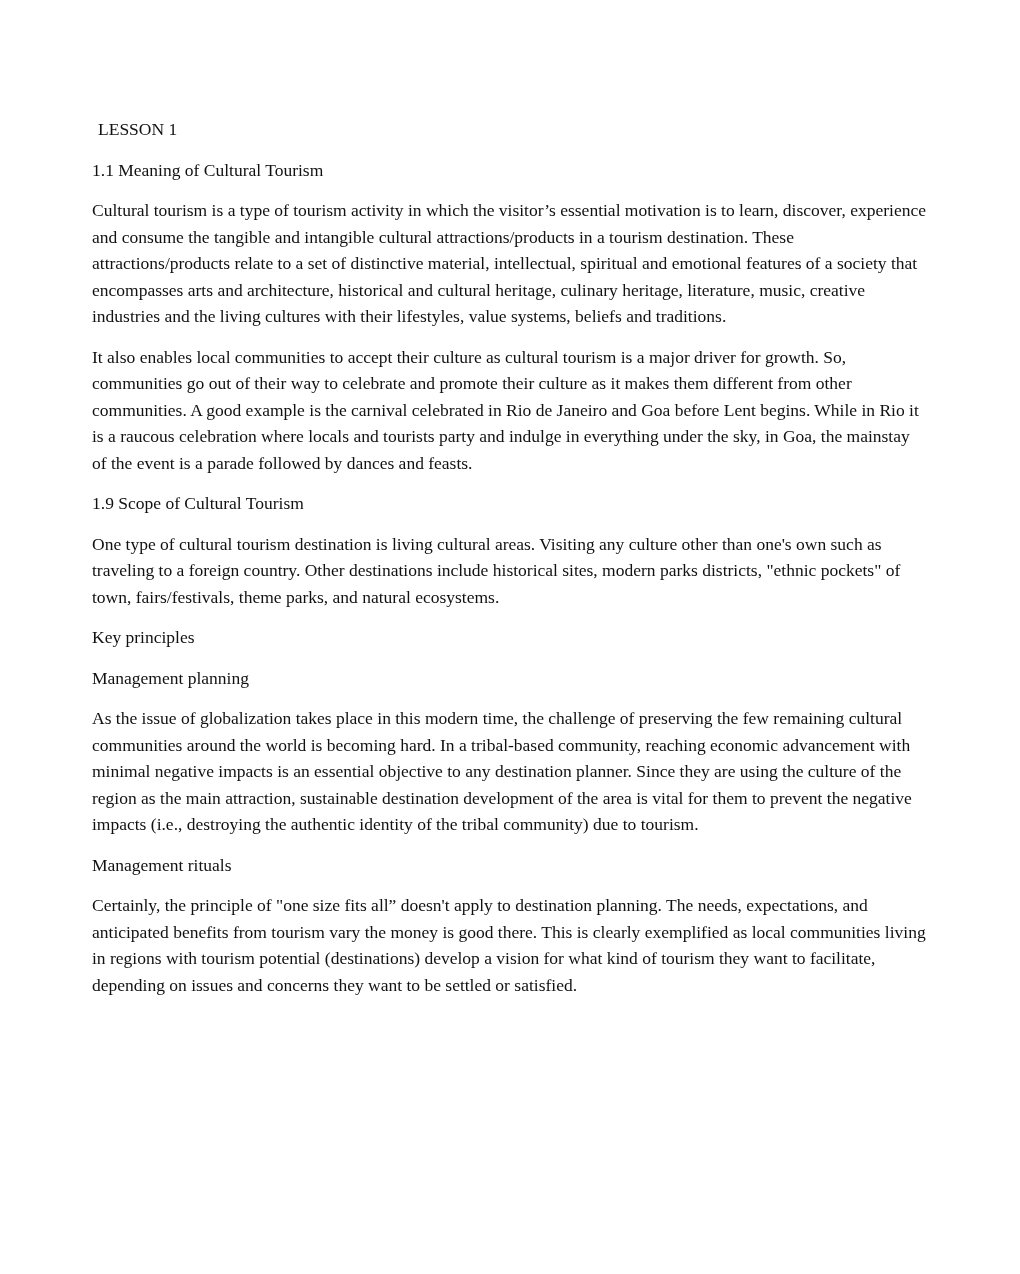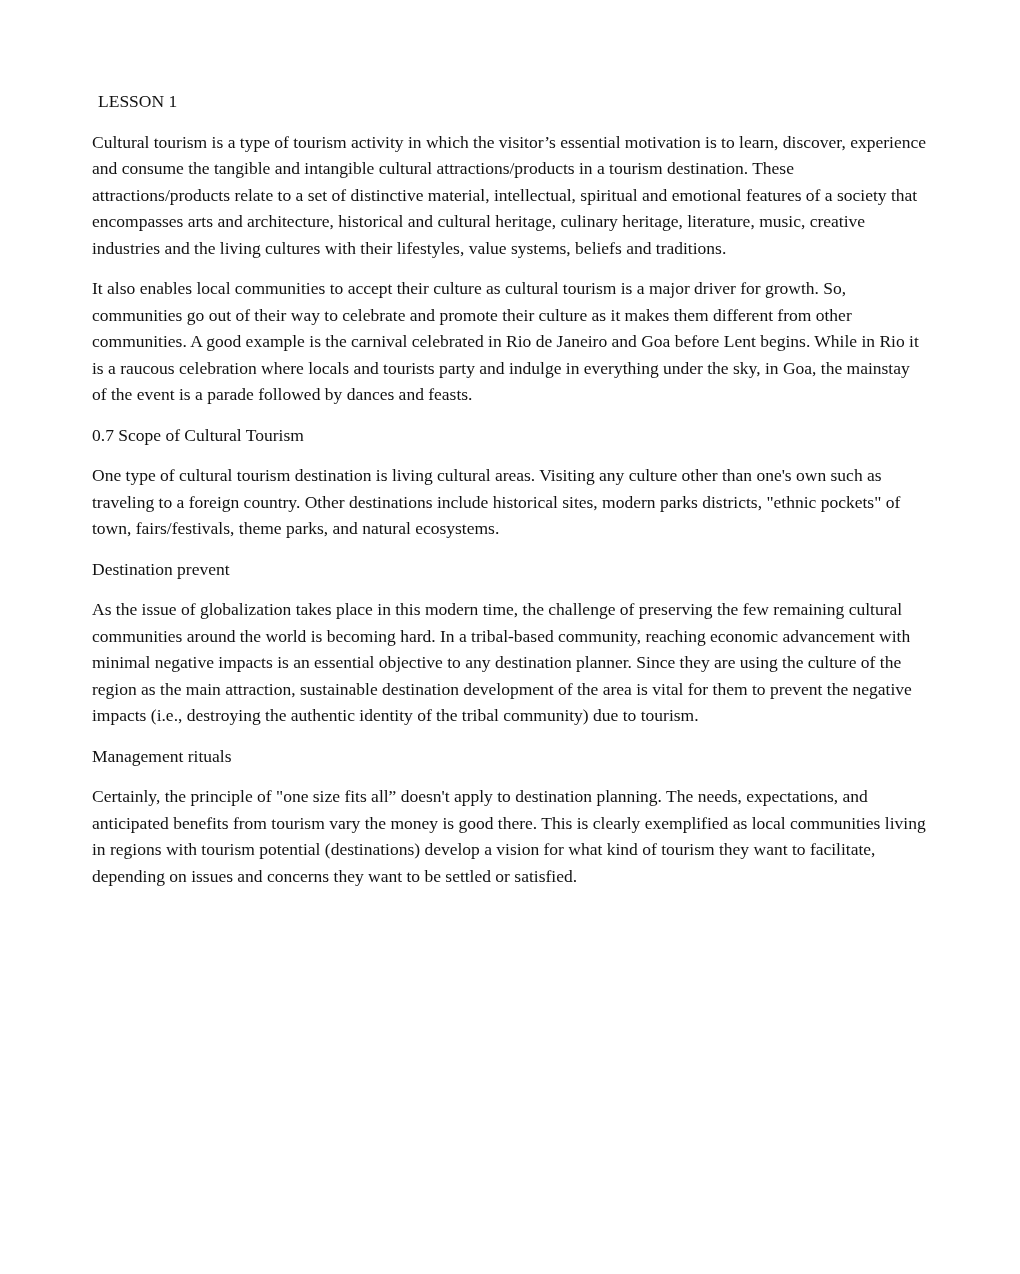--- a/index.html
+++ b/index.html
@@ -6,40 +6,42 @@
   html, body {
     background: #ffffff;
     width: 1020px;
     height: 1274px;
     overflow: hidden;
   }
   .page {
     width: 1020px;
     height: 1274px;
     background: #ffffff;
-    padding: 88px 92px 0 92px;
+    padding: 116px 92px 0 92px;
     font-family: "Liberation Serif", serif;
     font-size: 17.5px;
     line-height: 26.5px;
     color: #111111;
   }
   .block {
     margin: 0 0 14px 0;
     text-align: left;
   }
   .lesson-indent {
     padding-left: 6px;
   }
 </style>
 </head>
 <body>
 
 <div class="page">
   <p class="block lesson-indent">LESSON 1</p>
+  <p class="block">1.1 Meaning of Cultural Tourism</p>
   <p class="block">Cultural tourism is a type of tourism activity in which the visitor’s essential motivation is to learn, discover, experience and consume the tangible and intangible cultural attractions/products in a tourism destination. These attractions/products relate to a set of distinctive material, intellectual, spiritual and emotional features of a society that encompasses arts and architecture, historical and cultural heritage, culinary heritage, literature, music, creative industries and the living cultures with their lifestyles, value systems, beliefs and traditions.</p>
   <p class="block">It also enables local communities to accept their culture as cultural tourism is a major driver for growth. So, communities go out of their way to celebrate and promote their culture as it makes them different from other communities. A good example is the carnival celebrated in Rio de Janeiro and Goa before Lent begins. While in Rio it is a raucous celebration where locals and tourists party and indulge in everything under the sky, in Goa, the mainstay of the event is a parade followed by dances and feasts.</p>
-  <p class="block">0.7 Scope of Cultural Tourism</p>
+  <p class="block">1.9 Scope of Cultural Tourism</p>
   <p class="block">One type of cultural tourism destination is living cultural areas. Visiting any culture other than one's own such as traveling to a foreign country. Other destinations include historical sites, modern parks districts, "ethnic pockets" of town, fairs/festivals, theme parks, and natural ecosystems.</p>
-  <p class="block">Destination prevent</p>
+  <p class="block">Key principles</p>
+  <p class="block">Management planning</p>
   <p class="block">As the issue of globalization takes place in this modern time, the challenge of preserving the few remaining cultural communities around the world is becoming hard. In a tribal-based community, reaching economic advancement with minimal negative impacts is an essential objective to any destination planner. Since they are using the culture of the region as the main attraction, sustainable destination development of the area is vital for them to prevent the negative impacts (i.e., destroying the authentic identity of the tribal community) due to tourism.</p>
   <p class="block">Management rituals</p>
   <p class="block">Certainly, the principle of "one size fits all” doesn't apply to destination planning. The needs, expectations, and anticipated benefits from tourism vary the money is good there. This is clearly exemplified as local communities living in regions with tourism potential (destinations) develop a vision for what kind of tourism they want to facilitate, depending on issues and concerns they want to be settled or satisfied.</p>
 </div>
 
 </body></html>

